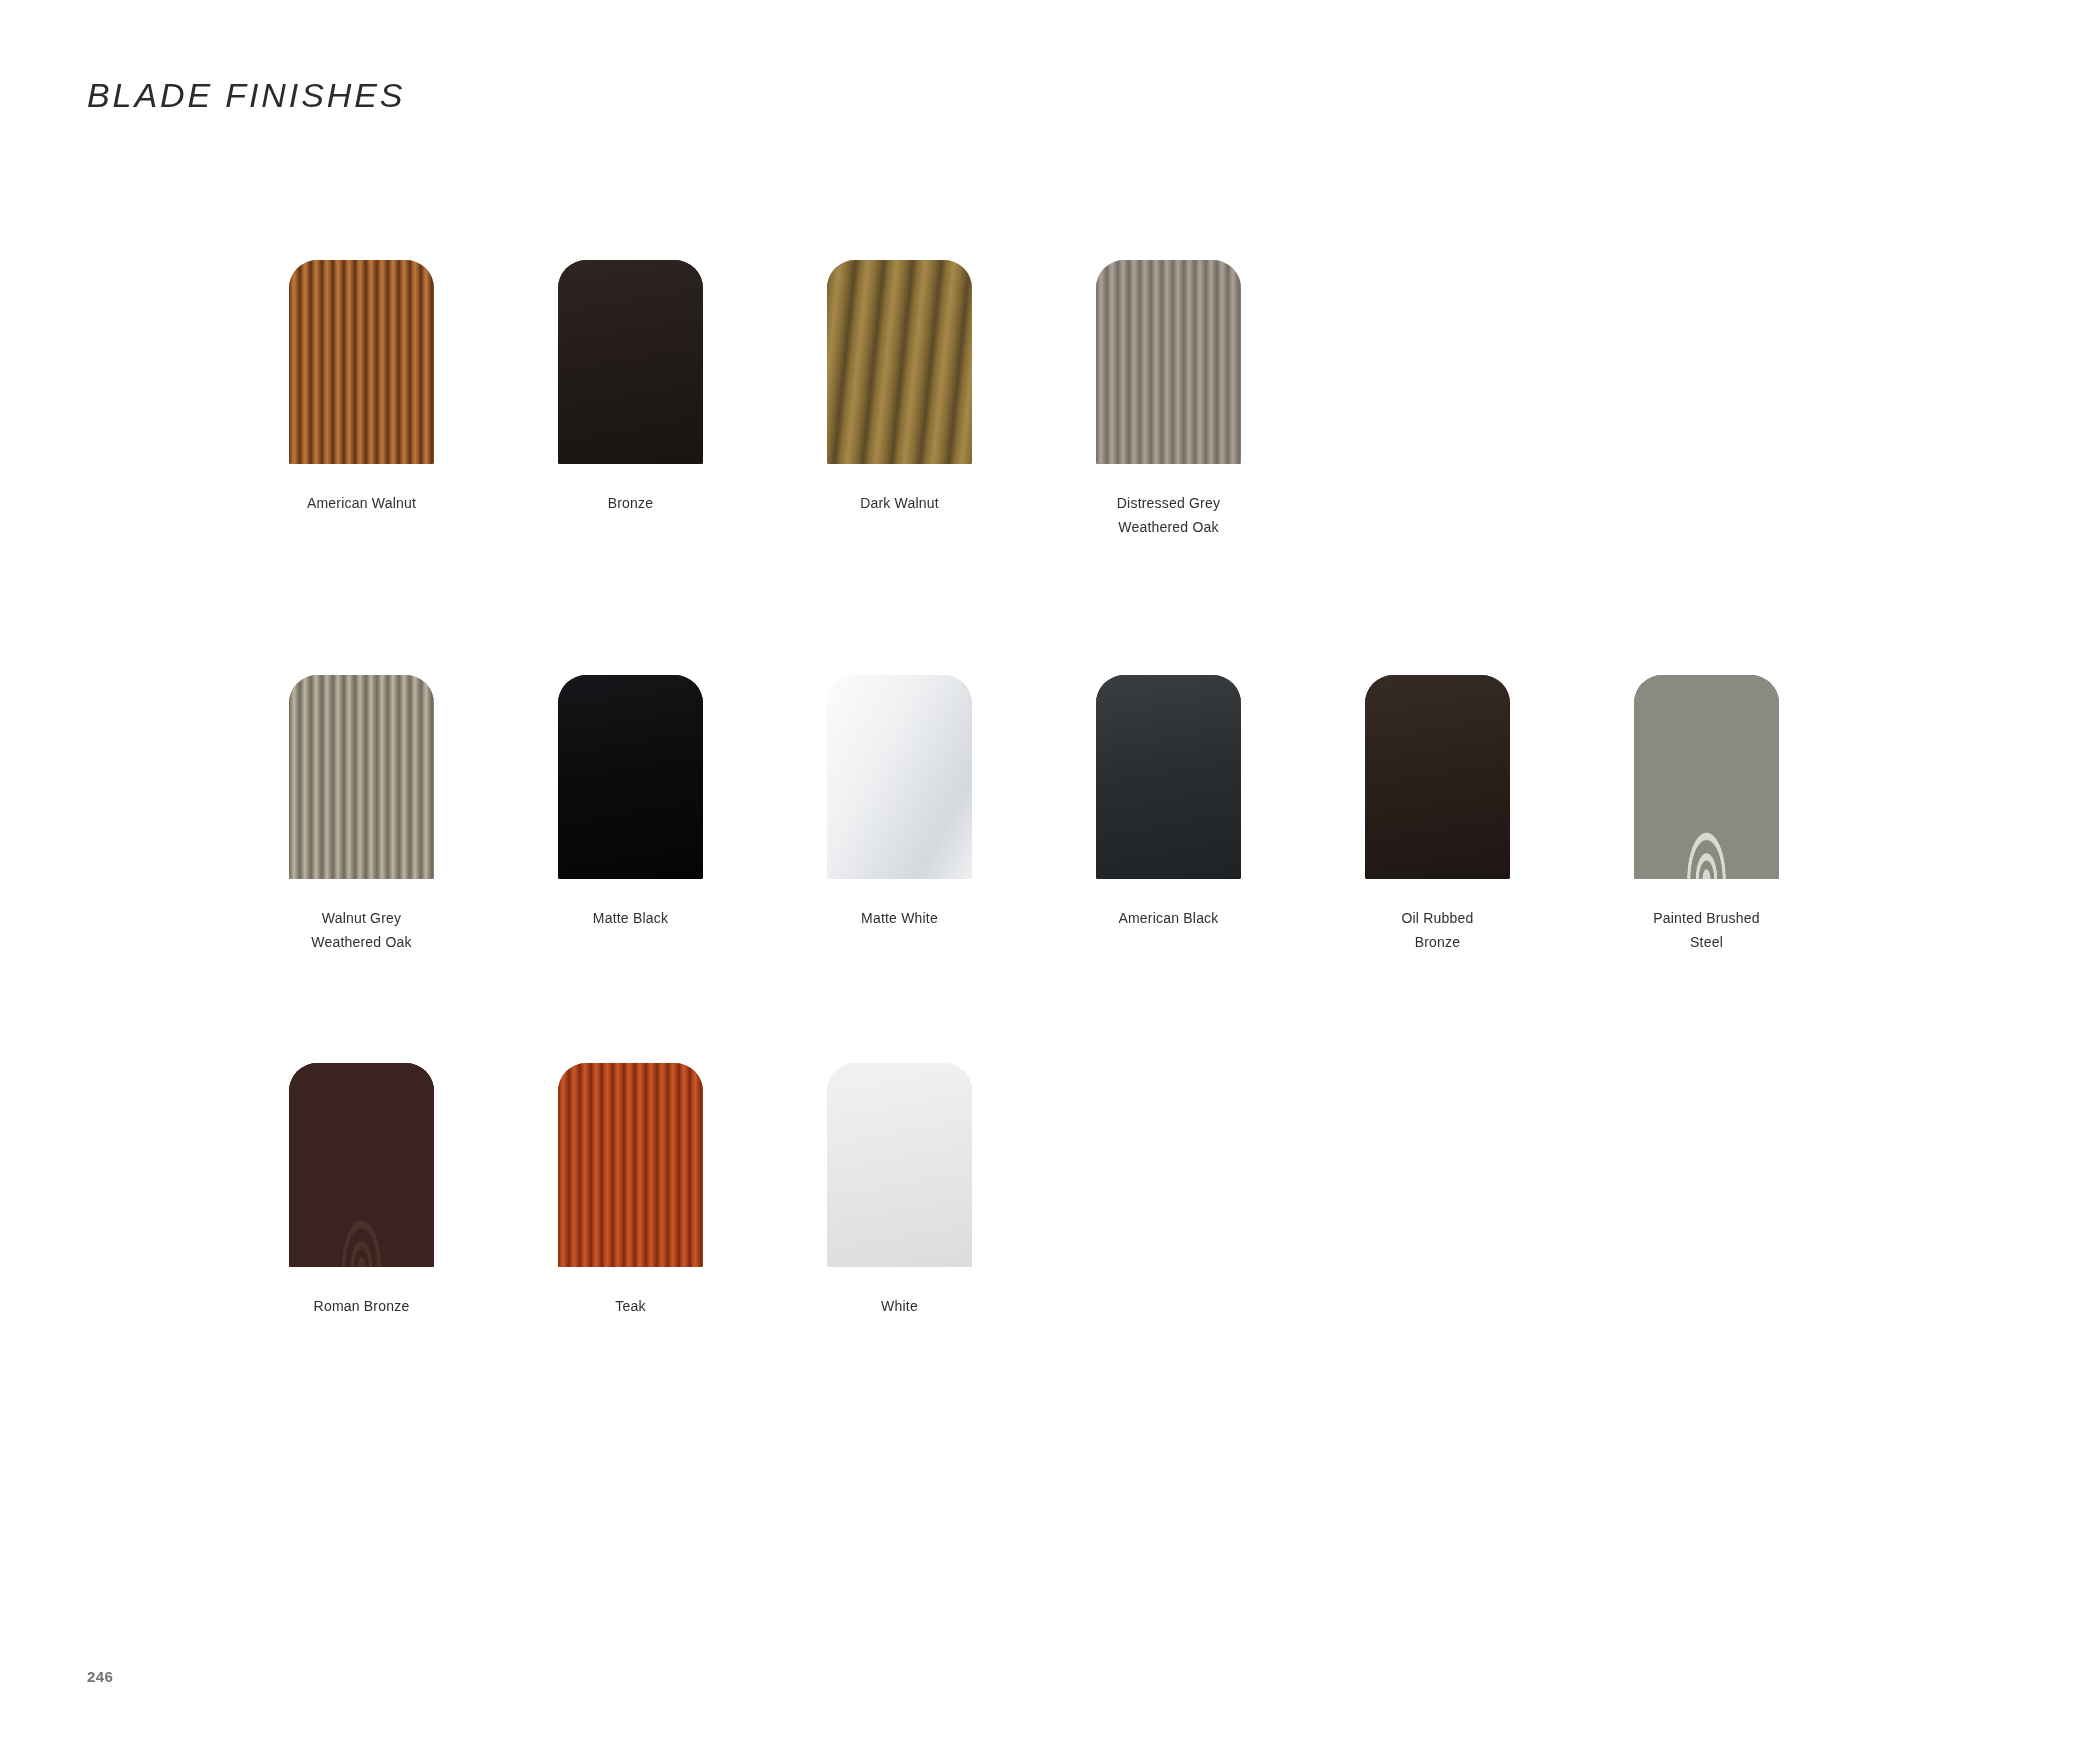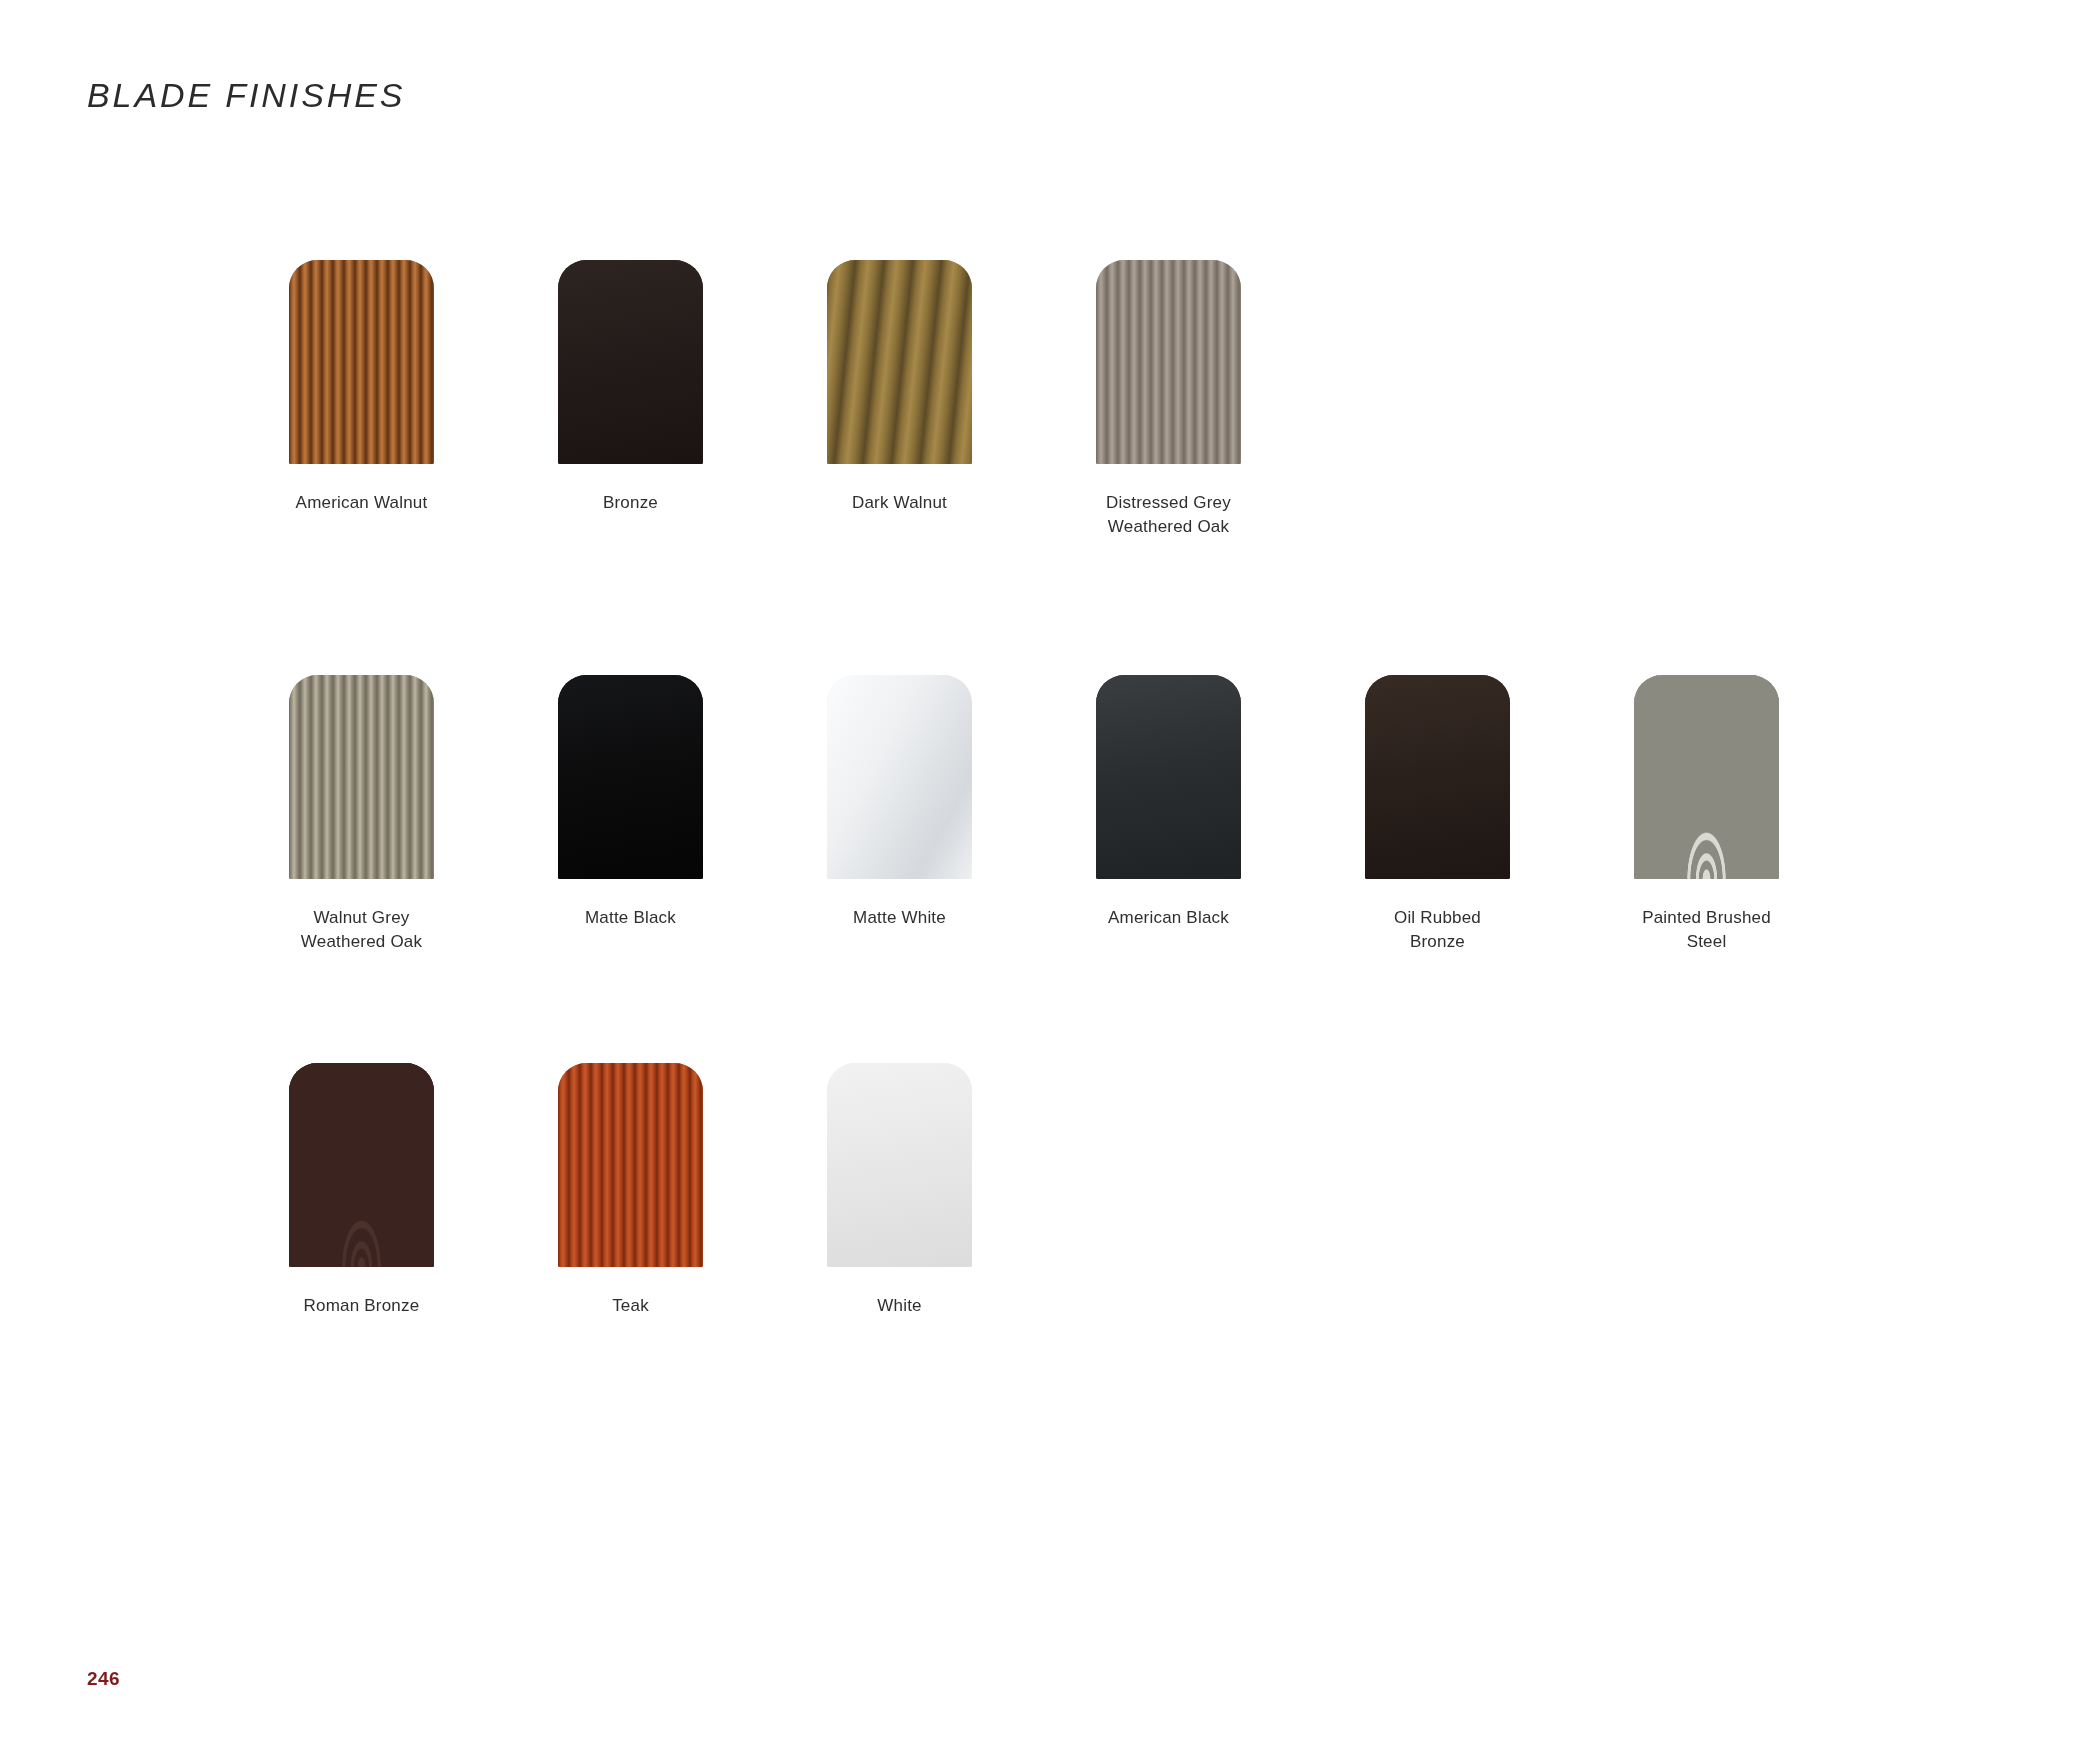--- a/index.html
+++ b/index.html
@@ -63,39 +63,39 @@
   }
   .swatch-chip .grain {
     position: absolute;
     inset: 0;
   }
 
   .swatch-label {
     margin-top: 27px;
     width: 145px;
     text-align: center;
-    font-size: 17px;
+    font-size: 14px;
     line-height: 24px;
     font-weight: 400;
     color: #2f2f2f;
     letter-spacing: 0.2px;
   }
 
   
   .row-gap-1 { height: 136px; }
   .row-gap-2 { height: 109px; }
 
   
   .page-number {
     position: absolute;
     left: 87px;
     top: 1668px;
-    font-size: 19px;
+    font-size: 15px;
     font-weight: 700;
-    color: #7f1d1d;
+    color: #737373;
     letter-spacing: 0.4px;
   }
 </style>
 </head>
 <body>
 
 <div class="page-title">BLADE FINISHES</div>
 
 <div class="swatch-grid">
   <div class="swatch-row row-1" id="row-0">

